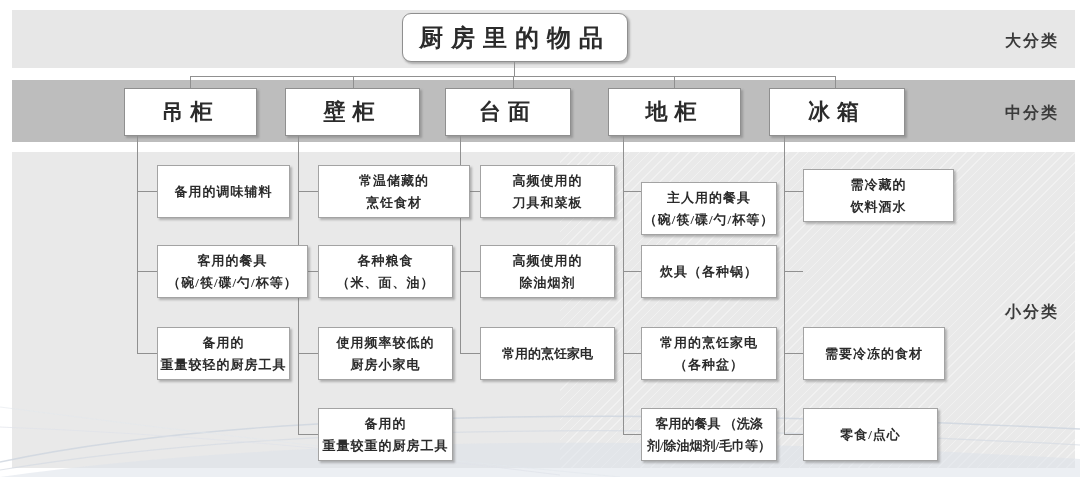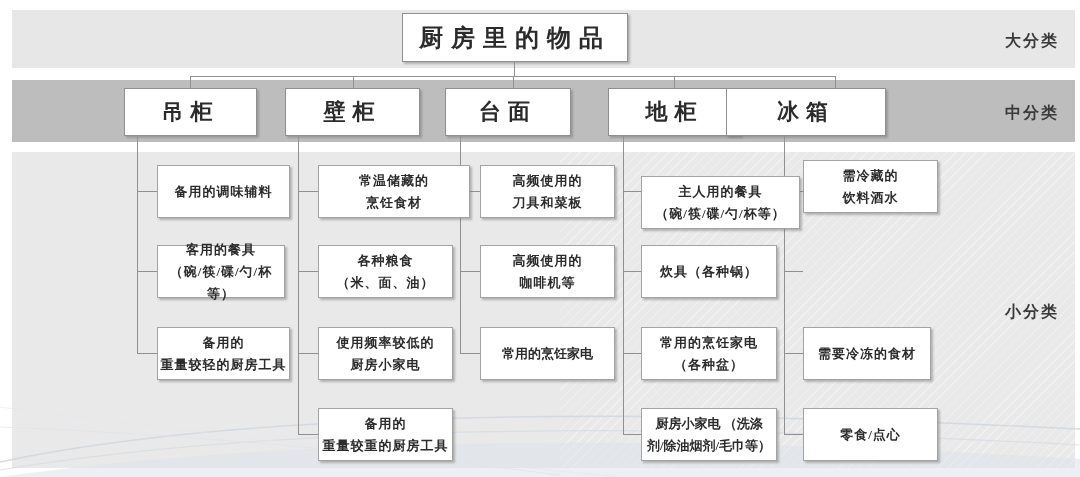--- a/index.html
+++ b/index.html
@@ -21,21 +21,21 @@
     position:absolute;left:1000px;width:64px;text-align:center;
     font-size:16px;font-weight:bold;letter-spacing:2px;color:#3a3a3a;
   }
   .node,.title-node,.child{
     position:absolute;background:#ffffff;border:1px solid #8f8f8f;
     box-shadow:1.5px 1.5px 2px rgba(110,110,110,.45);
     display:flex;flex-direction:column;align-items:center;justify-content:center;
     box-sizing:border-box;text-align:center;
   }
   .title-node{left:402px;top:13px;width:226px;height:49px;
-    font-size:24px;font-weight:bold;letter-spacing:8px;}
+    font-size:24px;font-weight:bold;letter-spacing:8px;border-radius:9px;}
   .node{top:88px;height:48px;font-size:22px;font-weight:bold;letter-spacing:7px;}
   .child{height:53px;border-color:#a3a3a3;font-size:13px;font-weight:bold;
     letter-spacing:1px;line-height:22px;}
   .line{position:absolute;background:#909090;}
   svg.waves{position:absolute;left:0;bottom:0;pointer-events:none;}
 </style>
 </head>
 <body>
 
 <div id="stage">
@@ -64,21 +64,21 @@
   <div class="line" style="left:190px;top:76px;width:1px;height:12px"></div>
   <div class="line" style="left:353px;top:76px;width:1px;height:12px"></div>
   <div class="line" style="left:513px;top:76px;width:1px;height:12px"></div>
   <div class="line" style="left:674px;top:76px;width:1px;height:12px"></div>
   <div class="line" style="left:835px;top:76px;width:1px;height:12px"></div>
 
   <div class="node" style="left:124px;width:133px">吊柜</div>
   <div class="node" style="left:285px;width:135px">壁柜</div>
   <div class="node" style="left:445px;width:126px">台面</div>
   <div class="node" style="left:608px;width:133px">地柜</div>
-  <div class="node" style="left:726px;width:160px">冰箱</div>
+  <div class="node" style="left:769px;width:136px">冰箱</div>
 
   <div class="line" style="left:137px;top:136px;width:1px;height:217px"></div>
   <div class="line" style="left:137px;top:191px;width:20px;height:1px"></div>
   <div class="line" style="left:137px;top:271px;width:20px;height:1px"></div>
   <div class="line" style="left:137px;top:353px;width:20px;height:1px"></div>
 
   <div class="line" style="left:298px;top:136px;width:1px;height:298px"></div>
   <div class="line" style="left:298px;top:191px;width:20px;height:1px"></div>
   <div class="line" style="left:298px;top:271px;width:20px;height:1px"></div>
   <div class="line" style="left:298px;top:353px;width:20px;height:1px"></div>
@@ -97,21 +97,21 @@
 
   <div class="line" style="left:784px;top:136px;width:1px;height:298px"></div>
   <div class="line" style="left:784px;top:191px;width:19px;height:1px"></div>
   <div class="line" style="left:784px;top:271px;width:19px;height:1px"></div>
   <div class="line" style="left:784px;top:353px;width:19px;height:1px"></div>
   <div class="line" style="left:784px;top:434px;width:19px;height:1px"></div>
 
   <div class="child" style="left:157px;top:165px;width:133px">
     <span>备用的调味辅料</span>
   </div>
-  <div class="child" style="left:157px;top:245px;width:128px">
+  <div class="child" style="left:157px;top:245px;width:151px">
     <span>客用的餐具</span>
     <span>（碗/筷/碟/勺/杯等）</span>
   </div>
   <div class="child" style="left:157px;top:327px;width:133px">
     <span>备用的</span>
     <span>重量较轻的厨房工具</span>
   </div>
 
   <div class="child" style="left:318px;top:165px;width:152px">
     <span>常温储藏的</span>
@@ -129,46 +129,46 @@
     <span>备用的</span>
     <span>重量较重的厨房工具</span>
   </div>
 
   <div class="child" style="left:480px;top:165px;width:135px">
     <span>高频使用的</span>
     <span>刀具和菜板</span>
   </div>
   <div class="child" style="left:480px;top:245px;width:135px">
     <span>高频使用的</span>
-    <span>咖啡机等</span>
+    <span>除油烟剂</span>
   </div>
   <div class="child" style="left:480px;top:327px;width:135px;letter-spacing:0">
     <span>常用的烹饪家电</span>
   </div>
 
-  <div class="child" style="left:641px;top:176px;width:159px">
+  <div class="child" style="left:641px;top:182px;width:136px">
     <span>主人用的餐具</span>
     <span>（碗/筷/碟/勺/杯等）</span>
   </div>
   <div class="child" style="left:641px;top:245px;width:136px">
     <span>炊具（各种锅）</span>
   </div>
   <div class="child" style="left:641px;top:327px;width:136px">
     <span>常用的烹饪家电</span>
     <span>（各种盆）</span>
   </div>
   <div class="child" style="left:641px;top:408px;width:136px;letter-spacing:0">
-    <span>厨房小家电 （洗涤</span>
+    <span>客用的餐具 （洗涤</span>
     <span>剂/除油烟剂/毛巾等）</span>
   </div>
 
-  <div class="child" style="left:803px;top:160px;width:135px">
+  <div class="child" style="left:803px;top:169px;width:151px">
     <span>需冷藏的</span>
     <span>饮料酒水</span>
   </div>
-  <div class="child" style="left:803px;top:327px;width:128px">
+  <div class="child" style="left:803px;top:327px;width:142px">
     <span>需要冷冻的食材</span>
   </div>
   <div class="child" style="left:803px;top:408px;width:135px">
     <span>零食/点心</span>
   </div>
 
 </div>
 
 </body></html>

